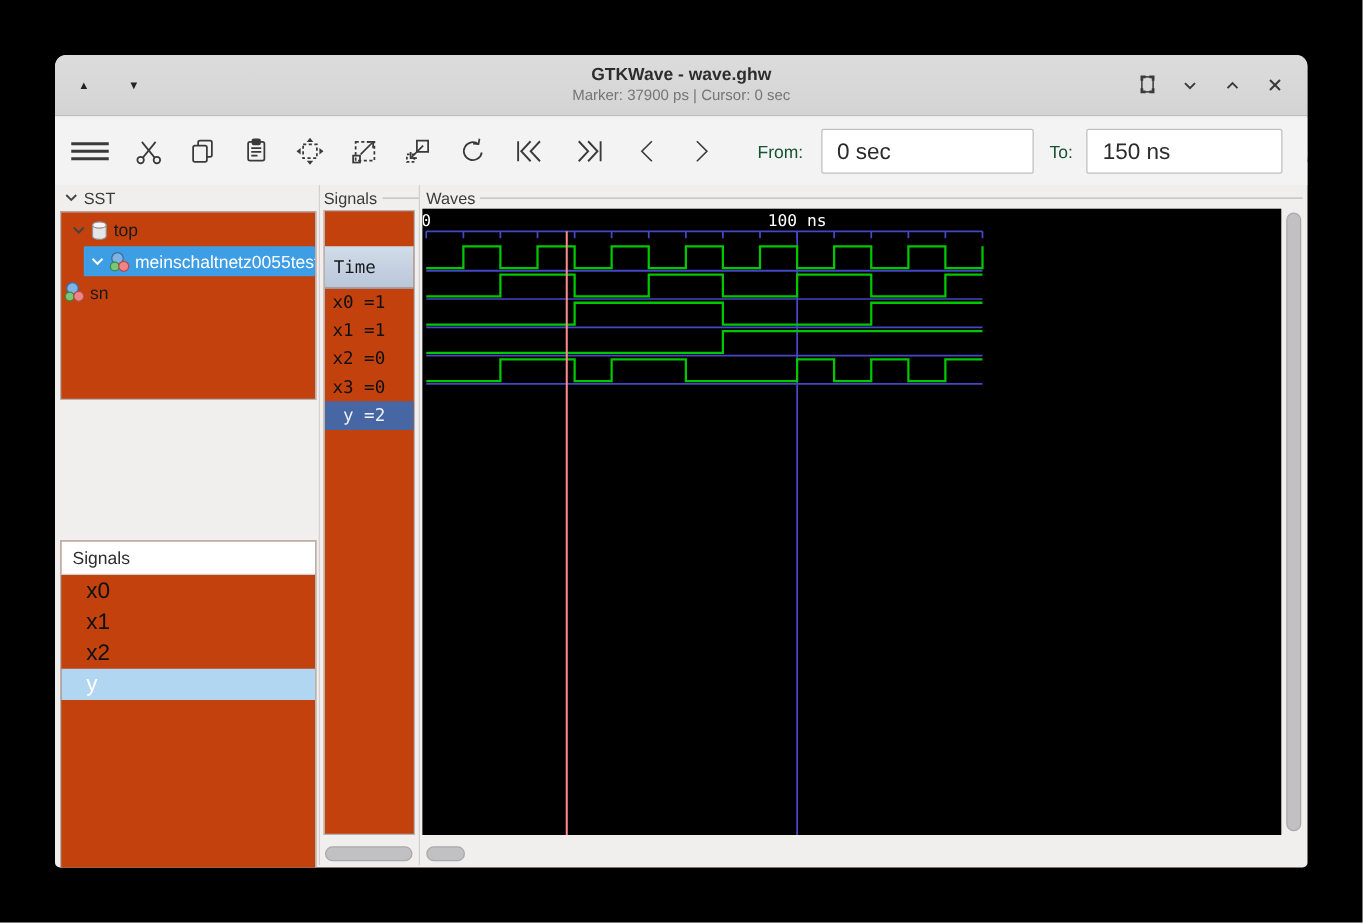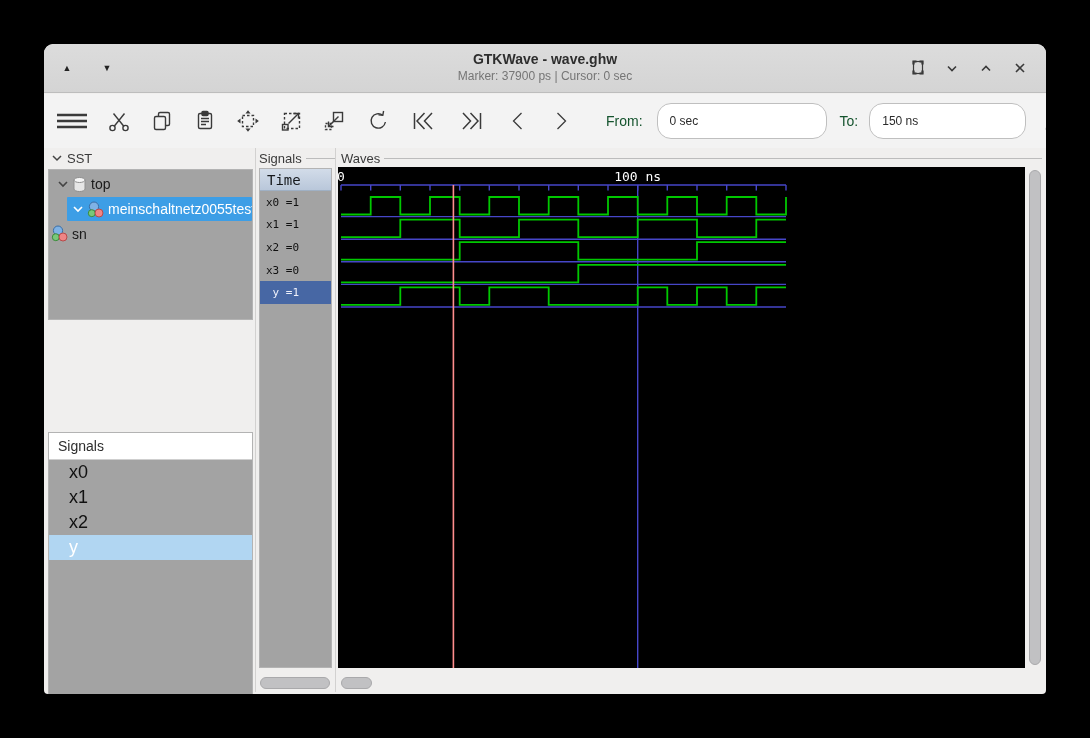--- a/index.html
+++ b/index.html
@@ -25,34 +25,34 @@
 
   
   .toolbar { position:absolute; left:0; top:50px; width:100%; height:54px;
              background:#f3f3f3; display:flex; align-items:center; padding:0 12px; gap:19px; }
   .tool-btn { background:none; border:none; width:24px; height:24px; flex:0 0 auto;
               display:flex; align-items:center; justify-content:center; }
   .tool-btn svg { stroke:#3a3a3a; fill:none; stroke-width:1.4; }
   .tool-btn.wide { width:32px; }
   .tool-btn.nav { width:30px; }
   .tb-label { font-size:14px; color:#14532d; flex:0 0 auto; }
-  .tb-field { height:36px; border:1px solid #bfbfbf; border-radius:14px; background:#fff;
-              font-size:12px; color:#2b2b2b; padding:0 12px; font-family:"Liberation Sans",sans-serif; }
+  .tb-field { height:36px; border:1px solid #bfbfbf; border-radius:2px; background:#fff;
+              font-size:18px; color:#2b2b2b; padding:0 12px; font-family:"Liberation Sans",sans-serif; }
   #from-field { width:170px; margin-left:-5px; }
   #to-field { width:157px; margin-left:-8px; }
 
   
   .content { position:absolute; left:0; top:104px; width:100%; height:546px;text-align:center; }
   .pane-sep { position:absolute; top:0; width:1px; height:544px; background:#d2d1d0; }
 
   .frame-label { position:absolute; top:2px; height:16px; display:flex; align-items:center;
                  font-size:13px; color:#3a3a3a; }
   .frame-line { flex:1; border-top:1px solid #bcbcbc; margin-left:4px; }
 
-  .boxed { background:#a3a3a3; border:1px solid #b3b3b3; position:absolute; }
+  .boxed { background:#c2410c; border:1px solid #b3b3b3; position:absolute; }
 
   
   .sst-label { left:7px; gap:4px; }
   .sst-label svg { stroke:#444; fill:none; stroke-width:1.5; }
   .tree-box { left:4px; top:21px; width:205px; height:151px; overflow:hidden; }
   .tree-row { height:25px; display:flex; align-items:center; font-size:14px; color:#1a1a1a; white-space:nowrap; }
   .tree-row .expander { width:14px; height:14px; display:flex; align-items:center; justify-content:center; flex:0 0 auto; }
   .tree-row .expander svg { stroke:#444; fill:none; stroke-width:1.6; }
   .tree-row.selected { background:#3d9ee6; color:#fff; margin-left:18px; margin-top:2px; height:24px; border-radius:1px; }
   .tree-row.selected .expander svg { stroke:#fff; }
@@ -63,25 +63,25 @@
   
   .list-label-wrap { left:4px; top:284px; width:205px; height:277px; overflow:hidden; }
   .list-header { height:27px; border-bottom:1px solid #cfcfcf; display:flex; align-items:center;
                  padding-left:9px; font-size:14px; color:#2d2d2d; background:#fff; }
   .sig-row { height:25px; display:flex; align-items:center; padding-left:20px; font-size:18px; color:#111; }
   .sig-row.selected { background:#b1d6f2; color:#fff; }
 
   
   .mid-label { left:215px; width:76px; }
   .mid-box { left:215px; top:20px; width:73px; height:500px; overflow:hidden; }
-  .time-header { height:22px; background:linear-gradient(#d2dce9,#b9c7da); border-bottom:1px solid #9fb0c4;
+  .time-header { height:34px; background:linear-gradient(#d2dce9,#b9c7da); border-bottom:1px solid #9fb0c4;
                  display:flex; align-items:center; padding-left:7px;
-                 font-family:"DejaVu Sans Mono",monospace; font-size:14px; color:#15181c; }
+                 font-family:"DejaVu Sans Mono",monospace; font-size:14px; color:#15181c;margin-top:28px; }
   .val-row { height:22.6px; display:flex; align-items:center; padding-left:6px;
-             font-family:"DejaVu Sans Mono",monospace; font-size:11px; color:#101010; white-space:pre; }
+             font-family:"DejaVu Sans Mono",monospace; font-size:14px; color:#101010; white-space:pre; }
   .val-row.selected { background:#4767a4; color:#eef0fa; }
 
   
   .waves-label { left:297px; right:4px; }
   .wave-canvas { position:absolute; left:294px; top:19px; width:687px; height:501px; background:#000; overflow:hidden; }
   .v-scrollbar { position:absolute; left:982px; top:19px; width:18px; height:501px; background:#f0efee; }
   .v-thumb { position:absolute; left:3px; top:3px; width:12px; height:495px; background:#c1c1c3; border-radius:6px; border:1px solid #a9a9ab; }
   .h-strip { position:absolute; left:0; top:522px; width:100%; height:24px; }
   .h-thumb { position:absolute; height:12px; background:#c1c1c3; border-radius:6px; border:1px solid #a9a9ab; }
   .h-thumb.mid { left:216px; top:7px; width:70px; }
@@ -291,21 +291,21 @@
     <div class="frame-label mid-label">
       <span>Signals</span>
         <span class="frame-line"></span>
     </div>
     <div class="boxed mid-box">
       <div class="time-header">Time</div>
       <div class="val-row">x0 =1</div>
       <div class="val-row">x1 =1</div>
       <div class="val-row">x2 =0</div>
       <div class="val-row">x3 =0</div>
-      <div class="val-row selected"> y =1</div>
+      <div class="val-row selected"> y =2</div>
     </div>
 
     <div class="frame-label waves-label">
       <span>Waves</span>
         <span class="frame-line"></span>
     </div>
     <div class="wave-canvas" id="wave-canvas"><svg width="687" height="501" viewBox="0 0 687 501" style="background:#000000">
           <line x1="299.7" y1="18" x2="299.7" y2="501" stroke="#4646c8" stroke-width="1.4"></line>
           <line x1="3.0" y1="18" x2="448.0" y2="18" stroke="#4646c8" stroke-width="1.4"></line>
           <line x1="3.0" y1="18" x2="3.0" y2="23.5" stroke="#4646c8" stroke-width="1.4"></line>

